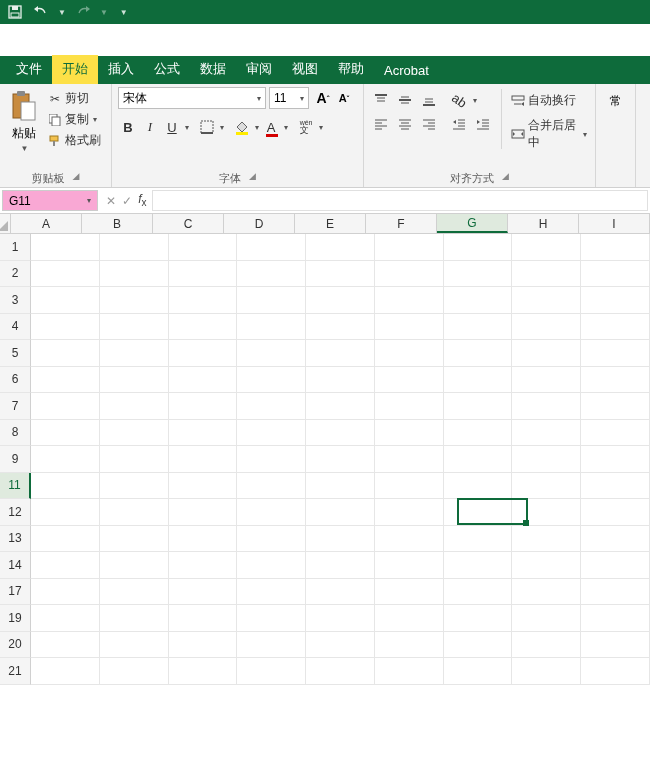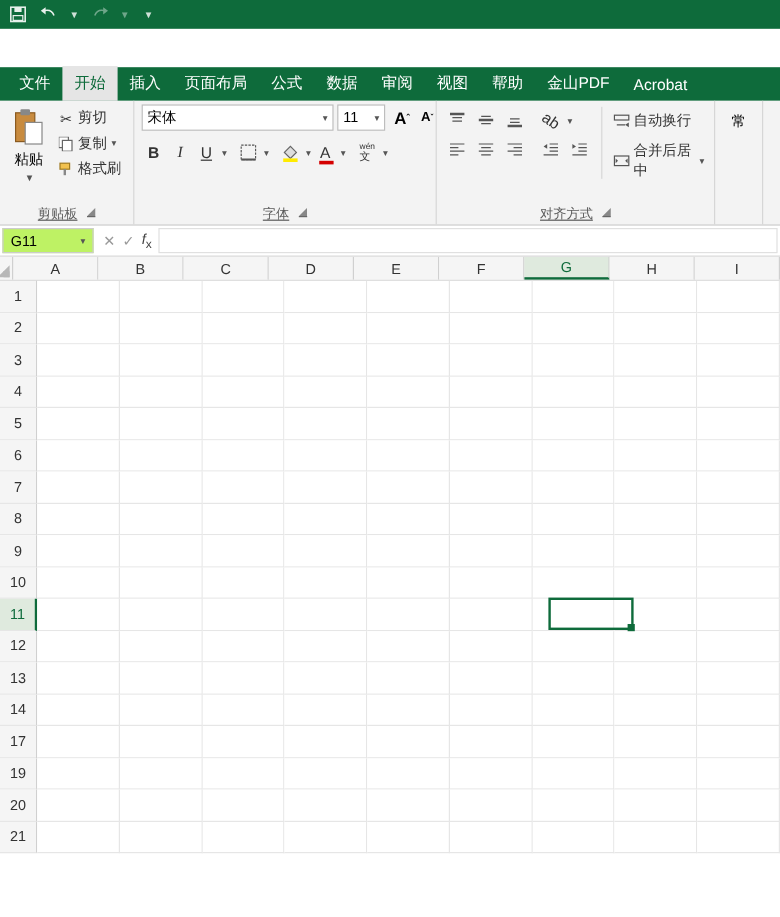--- a/index.html
+++ b/index.html
@@ -31,21 +31,21 @@
     padding-left: 6px;
     color: #fff;
     margin-top: 32px;
   }
   .tab {
     padding: 5px 10px 6px;
     font-size: 13px;
     cursor: pointer;
   }
   .tab.active {
-    background: #e5e5e5;
+    background: #fde047;
     color: #0e6b3b;
   }
   .ribbon {
     background: #f3f3f3;
     border-bottom: 1px solid #d0d0d0;
     height: 104px;
     display: flex;
   }
   .group {
     border-right: 1px solid #d6d6d6;
@@ -55,56 +55,55 @@
   }
   .group-body { flex: 1; display:flex; align-items:flex-start; gap:4px; }
   .group-label {
     text-align:center;
     font-size: 11px;
     color:#5a5a5a;
     padding-top: 2px;
     display:flex;
     justify-content:center;
     gap:8px;
-    text-decoration:underline;
   }
   .group-label .dlauncher { font-size:9px; color:#888; cursor:pointer; }
   .bigbtn {
     display:flex; flex-direction:column; align-items:center; gap:2px;
     padding: 2px 4px; cursor:pointer;
   }
   .bigbtn .ico { width:28px; height:34px; display:flex; align-items:center; justify-content:center; }
   .smallstack { display:flex; flex-direction:column; gap:2px; padding-top:2px; }
   .smallbtn {
     display:flex; align-items:center; gap:3px;
     font-size:12px; color:#333; cursor:pointer; padding:1px 2px;
   }
   .smallbtn .ic { width:14px; height:14px; display:flex; align-items:center; justify-content:center; }
   .dd { font-size:8px; color:#555; margin-left:1px; }
   .fontrow { display:flex; gap:3px; align-items:center; margin-bottom:4px; }
   .selbox {
     background:#fff; border:1px solid #bdbdbd; height:22px;
     display:flex; align-items:center; padding:0 4px; font-size:12px;
     justify-content:space-between; cursor:pointer;
   }
-  .fontname { width:160px; }
+  .fontname { width:148px; }
   .fontsize { width:40px; }
   .aa { display:flex; gap:1px; margin-left:1px;}
   .aa .abtn { width:20px; height:22px; display:flex; align-items:center; justify-content:center; cursor:pointer; font-weight:bold;}
   .btnrow { display:flex; gap:2px; align-items:center; }
   .rbtn { min-width:20px; height:22px; display:flex; align-items:center; justify-content:center; cursor:pointer; color:#333; font-size:13px;}
   .align-cluster { display:flex; flex-direction:column; gap:2px; padding-top:2px; }
   .align-cluster .btnrow .rbtn { width:22px; }
   .vsep { width:1px; background:#d6d6d6; margin:2px 3px; height:60px; align-self:flex-start; }
   .formula-bar {
     height:26px; border-bottom:1px solid #d0d0d0;
     display:flex; align-items:stretch;
   }
   .namebox {
-    width:76px; background:#bef264; display:flex; align-items:center;
+    width:96px; background:#f9a8d4; display:flex; align-items:center;
     padding:0 6px; font-size:12px; border:1px solid #ccc; margin:2px;
     justify-content:space-between; cursor:text;
   }
   .fx-btns { display:flex; align-items:center; gap:6px; padding:0 6px; color:#999; }
   .fx-btns span { cursor:pointer; }
   .fx-btns .active { color:#444; }
   .fx-input {
     flex:1; border:1px solid #e0e0e0; margin:2px 2px 2px 0;
     background:#fff; cursor:text;
   }
@@ -175,27 +174,25 @@
       </svg>
   </span>
   <span style="font-size:8px; opacity:.4;">▼</span>
   <span style="font-size:8px; opacity:.8; margin-left:4px;">▼</span>
 </div>
 
 <div class="tabs">
   <div class="tab">文件</div>
   <div class="tab active">开始</div>
   <div class="tab">插入</div>
-  <div class="tab">页面布局</div>
   <div class="tab">公式</div>
   <div class="tab">数据</div>
   <div class="tab">审阅</div>
   <div class="tab">视图</div>
   <div class="tab">帮助</div>
-  <div class="tab">金山PDF</div>
   <div class="tab">Acrobat</div>
 </div>
 
 <div class="ribbon">
 
   <div class="group" style="width:112px;">
     <div class="group-body">
       <div class="bigbtn">
         <span class="ico">
           <svg width="26" height="32" viewBox="0 0 26 32">
@@ -540,32 +537,20 @@
         <div class="cell"></div>
         <div class="cell"></div>
         <div class="cell"></div>
         <div class="cell"></div>
         <div class="cell"></div>
         <div class="cell"></div>
         <div class="cell"></div>
         <div class="cell"></div>
       </div>
       <div class="row">
-        <div class="rowhead">10</div>
-        <div class="cell"></div>
-        <div class="cell"></div>
-        <div class="cell"></div>
-        <div class="cell"></div>
-        <div class="cell"></div>
-        <div class="cell"></div>
-        <div class="cell"></div>
-        <div class="cell"></div>
-        <div class="cell"></div>
-      </div>
-      <div class="row">
         <div class="rowhead sel">11</div>
         <div class="cell"></div>
         <div class="cell"></div>
         <div class="cell"></div>
         <div class="cell"></div>
         <div class="cell"></div>
         <div class="cell"></div>
         <div class="cell"></div>
         <div class="cell"></div>
         <div class="cell"></div>

